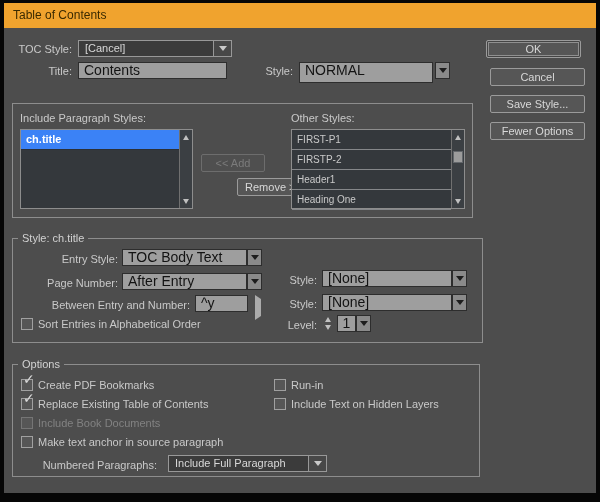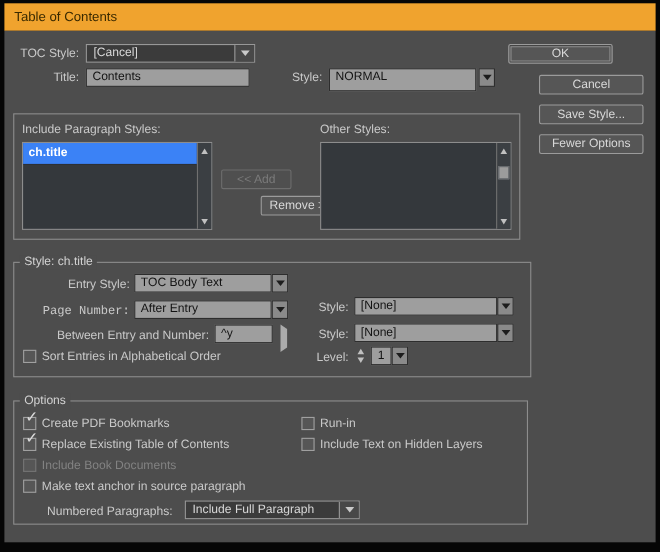--- a/index.html
+++ b/index.html
@@ -8,21 +8,21 @@
   .dialog { position:relative; width:600px; height:502px; background:#060606; }
   .titlebar { position:absolute; left:4px; top:3px; width:592px; height:25px;
               background:#f0a32e; color:#3a2a00; font-size:12px; line-height:25px;
               padding-left:9px; }
   .body-panel { position:absolute; left:4px; top:28px; width:592px; height:465px;
                 background:#4d4d4d; }
   .abs { position:absolute; }
   .lbl { position:absolute; color:#c9c9c9; font-size:11px; line-height:16px; white-space:nowrap; }
   .r { text-align:right; }
   .field-light { position:absolute; background:#9e9e9e; border:1px solid #2d2d2d;
-                 color:#131313; font-size:11px; line-height:15px; padding:0 5px;
+                 color:#131313; font-size:14px; line-height:15px; padding:0 5px;
                  white-space:nowrap; overflow:hidden; }
   .dd-dark { position:absolute; background:#3b3b3b; border:1px solid #989898;
              color:#d8d8d8; font-size:11px; line-height:15px; padding:0 6px;
              white-space:nowrap; }
   .dd-dark .arrow { position:absolute; right:0; top:0; bottom:0; width:18px;
                     background:#484848; border-left:1px solid #989898;
                     display:flex; align-items:center; justify-content:center; }
   .arrow-btn { position:absolute; width:15px; background:#8a8a8a; border:1px solid #2d2d2d;
                display:flex; align-items:center; justify-content:center; }
   .tri-dn-l { width:0; height:0; border-left:4px solid transparent; border-right:4px solid transparent; border-top:5px solid #c9c9c9; }
@@ -75,21 +75,21 @@
   </div>
 
   <div class="lbl r" style="left:0;top:63px;width:72px;">Title:</div>
   <div class="field-light" style="left:78px;top:62px;width:149px;height:17px;">Contents</div>
   <div class="lbl r" style="left:245px;top:63px;width:48px;">Style:</div>
   <div class="field-light" style="left:299px;top:62px;width:134px;height:21px;">NORMAL</div>
   <div class="arrow-btn" style="left:435px;top:62px;height:17px;">
       <i class="tri-dn-d"></i>
     </div>
 
-  <div class="btn focus" style="left:462px;top:40px;width:95px;height:18px;line-height:17px;">OK</div>
+  <div class="btn focus" style="left:486px;top:40px;width:95px;height:18px;line-height:17px;">OK</div>
   <div class="btn" style="left:490px;top:68px;width:95px;height:18px;line-height:17px;">Cancel</div>
   <div class="btn" style="left:490px;top:95px;width:95px;height:18px;line-height:17px;">Save Style...</div>
   <div class="btn" style="left:490px;top:122px;width:95px;height:18px;line-height:17px;">Fewer Options</div>
 
   <div class="group" style="left:12px;top:103px;width:461px;height:115px;"></div>
 
   <div class="lbl" style="left:20px;top:110px;">Include Paragraph Styles:</div>
   <div class="listbox" style="left:20px;top:129px;width:173px;height:80px;">
     <div class="list-items">
       <div class="list-item selected">ch.title</div>
@@ -102,41 +102,47 @@
           <i class="tri-dn-s"></i>
         </div>
     </div>
   </div>
 
   <div class="btn disabled" style="left:201px;top:154px;width:64px;height:18px;line-height:17px;">&lt;&lt; Add</div>
   <div class="btn" style="left:201px;top:178px;width:73px;height:18px;line-height:17px;margin-left:36px;">Remove &gt;&gt;</div>
 
   <div class="lbl" style="left:291px;top:110px;">Other Styles:</div>
   <div class="listbox" style="left:291px;top:129px;width:174px;height:80px;">
+    <div class="list-items">
+      <div class="list-item">FIRST-P1</div>
+      <div class="list-item">FIRSTP-2</div>
+      <div class="list-item">Header1</div>
+      <div class="list-item">Heading One</div>
+    </div>
     <div class="scrollbar">
       <div class="sb-btn top">
           <i class="tri-up-s"></i>
         </div>
       <div class="sb-thumb" style="top:21px;height:12px;"></div>
       <div class="sb-btn bottom">
           <i class="tri-dn-s"></i>
         </div>
     </div>
   </div>
 
   <div class="group" style="left:12px;top:238px;width:471px;height:105px;"></div>
   <div class="group-label" style="left:18px;top:232px;">Style: ch.title</div>
 
   <div class="lbl r" style="left:20px;top:251px;width:98px;">Entry Style:</div>
   <div class="field-light" style="left:122px;top:249px;width:125px;height:17px;">TOC Body Text</div>
   <div class="arrow-btn" style="left:247px;top:249px;height:17px;">
       <i class="tri-dn-d"></i>
     </div>
 
-  <div class="lbl r" style="left:20px;top:275px;width:98px;font-family:Liberation Mono, monospace;">Page Number:</div>
+  <div class="lbl r" style="left:20px;top:275px;width:98px;">Page Number:</div>
   <div class="field-light" style="left:122px;top:273px;width:125px;height:17px;">After Entry</div>
   <div class="arrow-btn" style="left:247px;top:273px;height:17px;">
       <i class="tri-dn-d"></i>
     </div>
 
   <div class="lbl r" style="left:10px;top:297px;width:180px;">Between Entry and Number:</div>
   <div class="field-light" style="left:195px;top:295px;width:53px;height:17px;">^y</div>
   <div class="abs" style="left:255px;top:299px;"><i class="tri-rt"></i></div>
 
   <div class="cb" style="left:21px;top:318px;">

